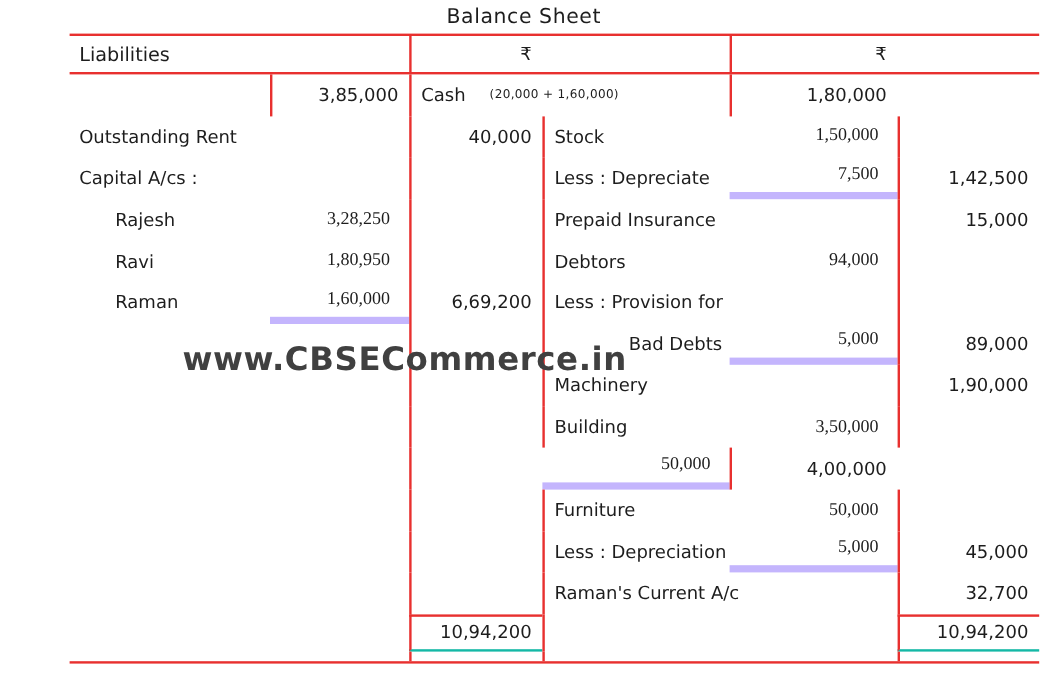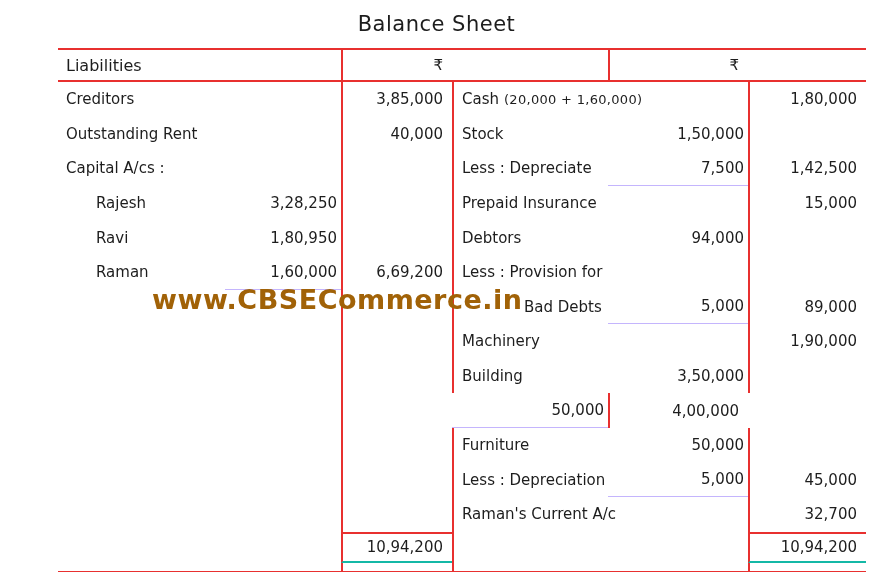--- a/index.html
+++ b/index.html
@@ -5,23 +5,23 @@
   * { box-sizing: border-box; margin: 0; padding: 0; }
   html, body { background: #ffffff; }
   body {
     width: 873px; height: 572px;
     font-family: "DejaVu Sans", "Liberation Sans", sans-serif;
     color: #1d1d1d;
     position: relative;
     overflow: hidden;
   }
   .title {
-    height: 48px;
+    height: 28px;
     display: flex; align-items: center; justify-content: center;
-    font-size: 21px;
+    font-size: 17px;
     letter-spacing: 0.5px;
   }
   .table {
     margin-left: 58px;
     width: 808px;
     border-top: 2.5px solid #e8302f;
     border-bottom: 2.5px solid #e8302f;
   }
   .row {
     display: grid;
@@ -36,52 +36,51 @@
   }
   .row.body { height: 34.6px; }
   .row.totalrow { height: 31px; }
   .row.spacer { height: 8px; }
   .cell { height: 100%; display: flex; align-items: center; white-space: nowrap; }
   .c3, .c4, .c6 { border-left: 2px solid #e8302f; }
   .nm { padding-left: 8px; }
   .ind { padding-left: 38px; }
   .ind2 { padding-left: 70px; }
   .num { justify-content: flex-end; padding-right: 9px; }
-  .sub { justify-content: flex-end; padding-right: 4px; }
-  .u { border-bottom: 1px solid #c4b5fd; }
+  .sub { justify-content: flex-end; padding-right: 16px; font-family: Liberation Serif, serif; }
+  .u { border-bottom: 6px solid #c4b5fd; }
   .tbox { border-top: 2px solid #e8302f; border-bottom: 2px solid #14b8a6; }
-  .note { font-size: 13px; padding-left: 5px; letter-spacing: 0.3px; }
+  .note { font-size: 10px; padding-left: 20px; letter-spacing: 0.3px; }
   .rupee { font-size: 15px; }
   .watermark {
     position: absolute;
     left: 152px; top: 284px;
     font-size: 27px;
     font-weight: bold;
-    color: #a16207;
+    color: #404040;
     letter-spacing: 0.5px;
     pointer-events: none;
   }
 </style>
 </head>
 <body>
 
 <div class="title">Balance Sheet</div>
 
 <div class="table">
 
   <div class="row header">
     <div class="cell nm">Liabilities</div>
     <div class="cell"></div>
     <div class="cell c3 num rupee">₹</div>
     <div class="cell"></div>
     <div class="cell c6 num rupee">₹</div>
   </div>
 
   <div class="row body">
-    <div class="cell nm">Creditors</div>
     <div class="cell sub"></div>
     <div class="cell c3 num">3,85,000</div>
     <div class="cell c4 nm">
         <span>Cash</span>
         <span class="note">(20,000 + 1,60,000)</span>
       </div>
     <div class="cell sub"></div>
     <div class="cell c6 num">1,80,000</div>
   </div>
 

